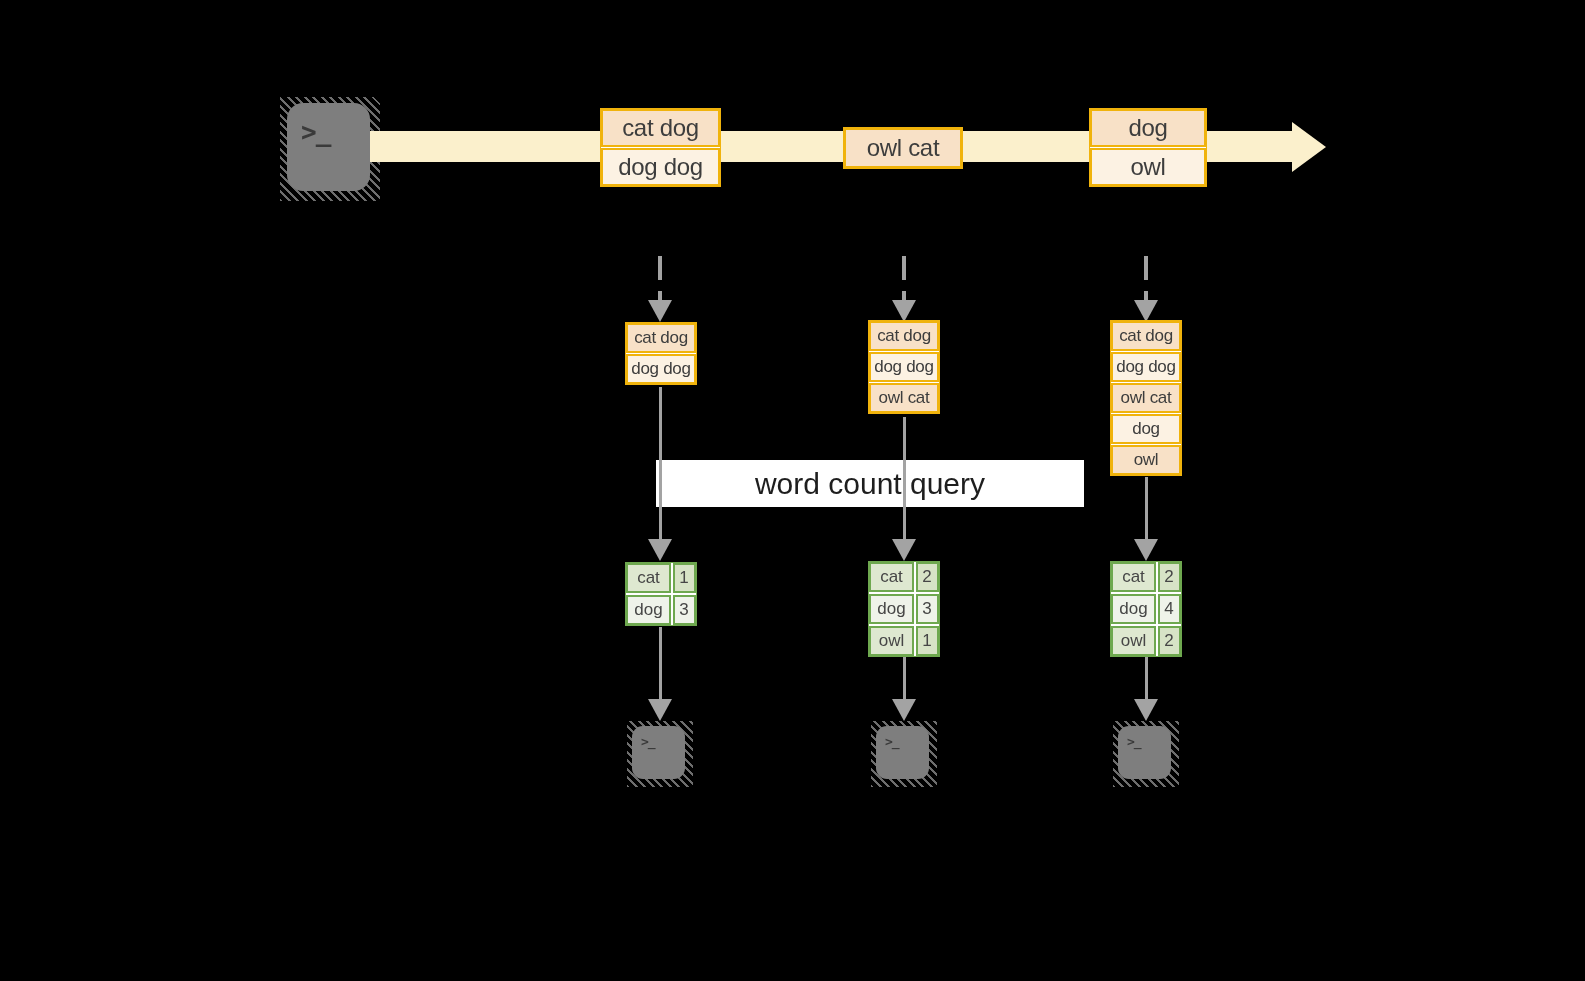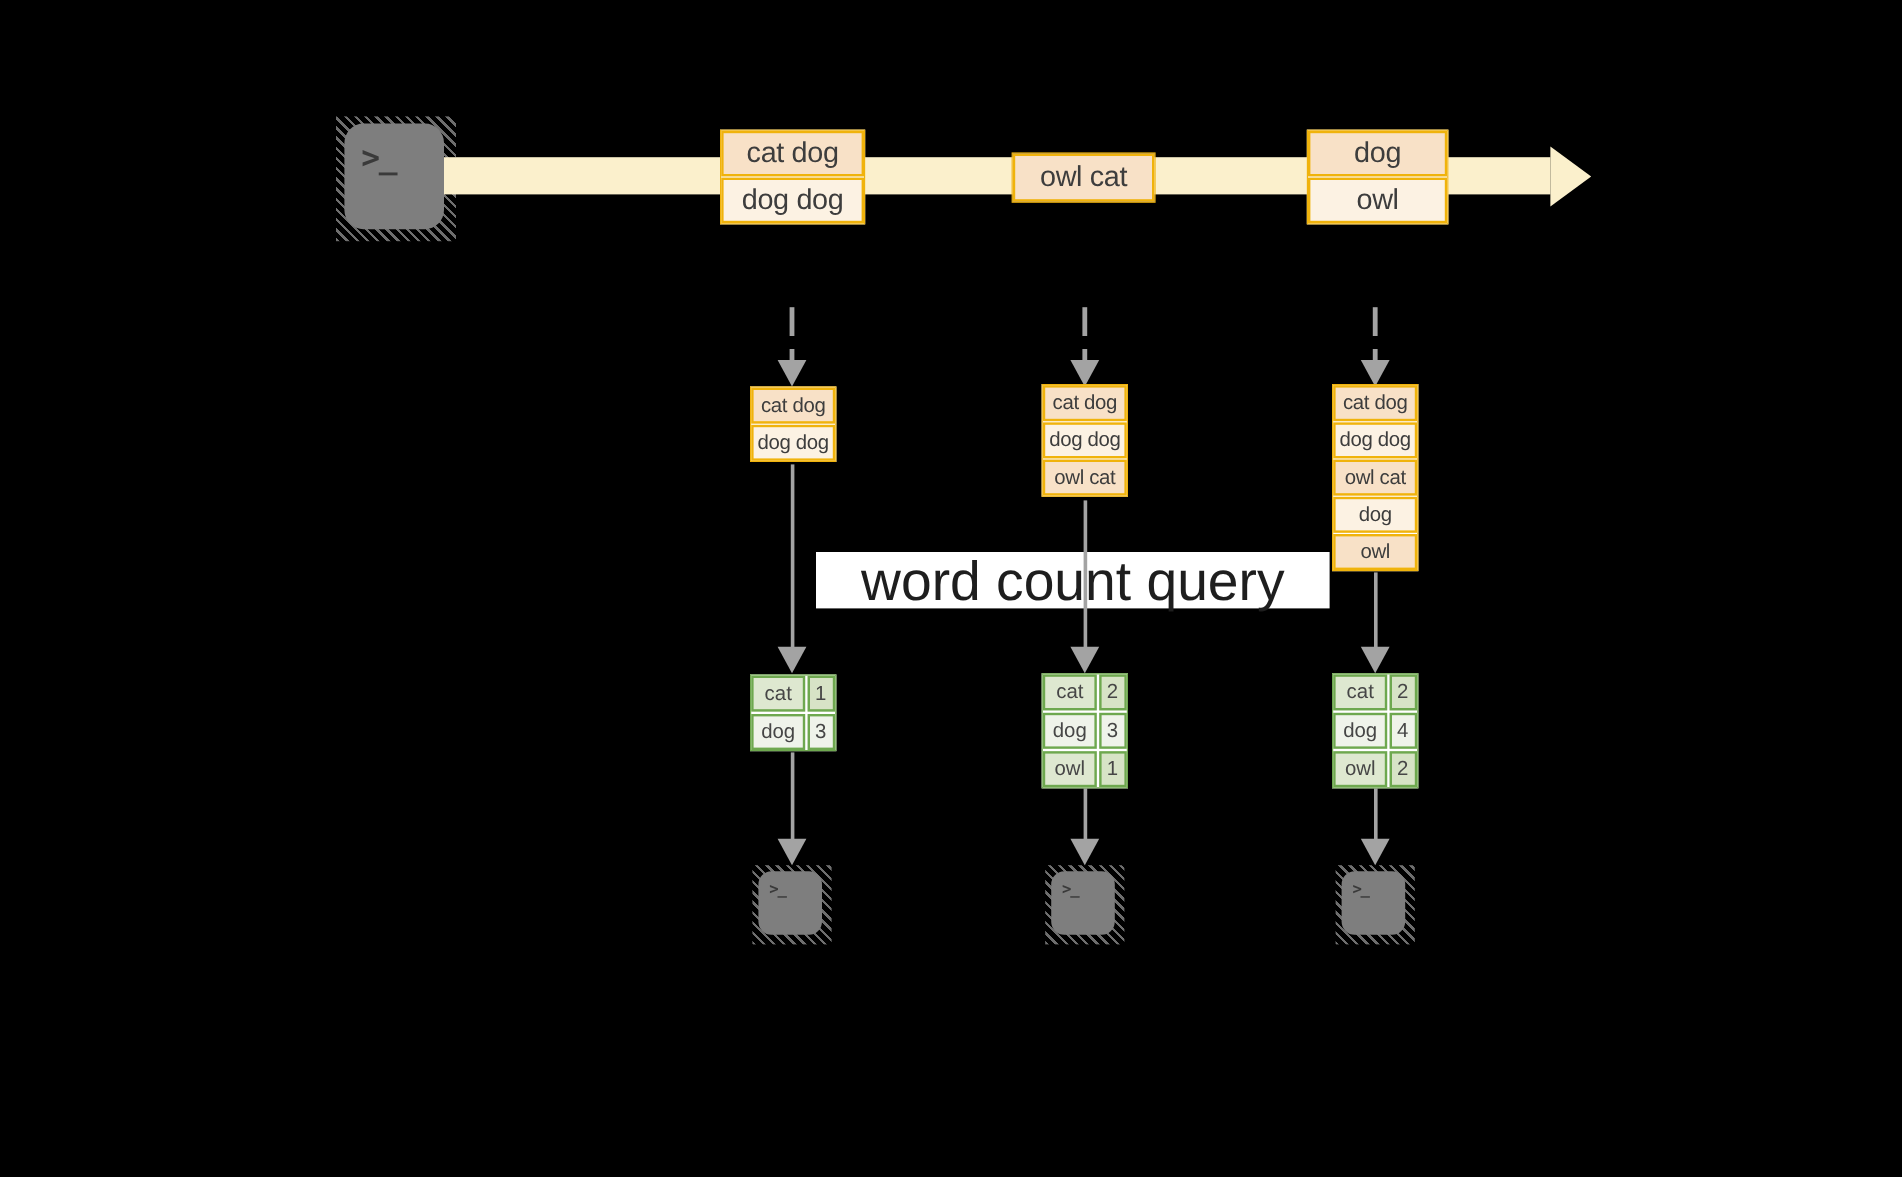--- a/index.html
+++ b/index.html
@@ -47,23 +47,23 @@
 
   
   .dash-line { position:absolute; width:4px;
     background:repeating-linear-gradient(180deg, var(--arrow,#a3a3a3) 0 24px, transparent 24px 35px); z-index:3; }
   .solid-line { position:absolute; width:3px; background:var(--arrow,#a3a3a3); z-index:5; }
   .head-down { position:absolute; width:0; height:0;
     border-left:12px solid transparent; border-right:12px solid transparent;
     border-top:22px solid var(--arrow,#a3a3a3); z-index:5; }
 
   
-  .query-label { position:absolute; left:680px; top:460px; width:428px; height:47px;
+  .query-label { position:absolute; left:656px; top:460px; width:428px; height:47px;
     background:#fff; display:flex; align-items:center; justify-content:center;
-    font-size:46px; font-weight:300; color:#1e1e1e; letter-spacing:0; z-index:4; }
+    font-size:30px; font-weight:300; color:#1e1e1e; letter-spacing:0; z-index:4; }
 
   
   .gtable { position:absolute; display:flex; flex-direction:column; gap:2px;
     background:#fff; border:1.5px solid var(--green,#6ea84f); z-index:6; }
   .grow { display:flex; gap:1.5px; }
   .gcell { border:2.5px solid var(--green,#6ea84f); height:30px; display:flex;
     align-items:center; justify-content:center; color:#464646; font-size:17px; }
   .gcell.word { width:45px; }
   .gcell.count { width:23px; }
   .grow.dark .gcell.word  { background:var(--green-dark,#dee8d0); }

